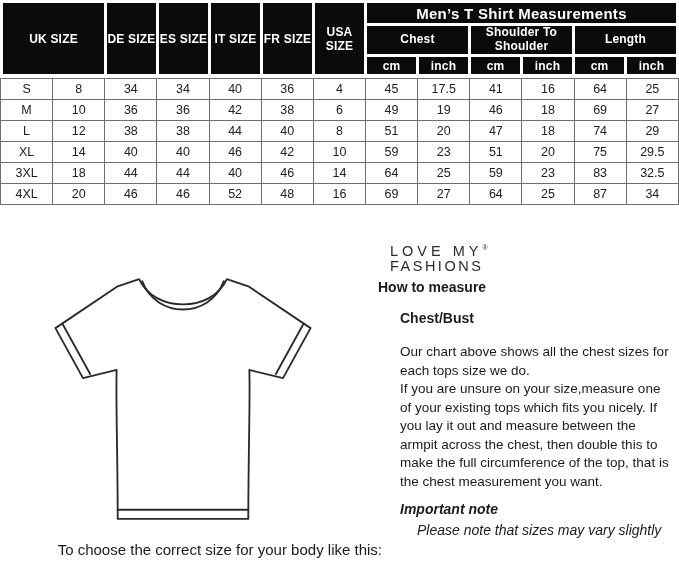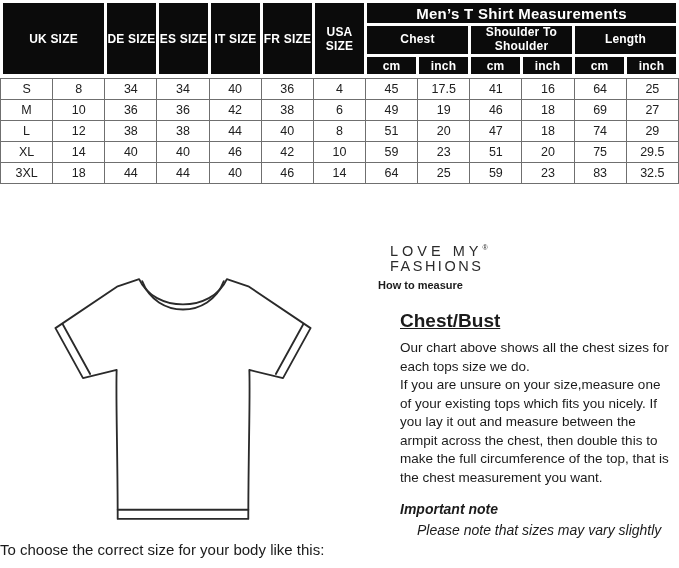--- a/index.html
+++ b/index.html
@@ -27,27 +27,27 @@
     text-align:center;vertical-align:middle;
     font-size:12.5px;height:20px;padding:0;
   }
   
   .tee{position:absolute;left:52px;top:272px;width:262px;height:250px;}
   
   .brand{position:absolute;left:390px;top:244px;color:#2b2b2b;line-height:1.04;}
   .brand .l1{font-size:14.5px;letter-spacing:4px;}
   .brand .l1 sup{font-size:7px;letter-spacing:0;vertical-align:6px;}
   .brand .l2{font-size:14.5px;letter-spacing:2.5px;}
-  .howto{position:absolute;left:378px;top:279px;font-weight:bold;font-size:11px;color:#1b1b1b;}
+  .howto{position:absolute;left:378px;top:279px;font-weight:bold;font-size:14px;color:#1b1b1b;}
   .measure-block{position:absolute;left:400px;top:310px;width:272px;color:#1b1b1b;}
-  .measure-block .sub{font-weight:bold;font-size:19px;margin-bottom:7px;text-decoration:underline;}
+  .measure-block .sub{font-weight:bold;font-size:14px;margin-bottom:17px;}
   .measure-block .para{font-size:13.5px;line-height:18.5px;}
   .note-head{position:absolute;left:400px;top:501px;font-style:italic;font-weight:bold;font-size:14px;color:#1b1b1b;text-align:right;}
   .note-text{position:absolute;left:417px;top:522px;font-style:italic;font-size:14px;color:#1b1b1b;}
-  .footer-line{position:absolute;left:0;top:541px;width:382px;text-align:left;font-size:15px;color:#1b1b1b;}
+  .footer-line{position:absolute;left:0;top:541px;width:382px;text-align:right;font-size:15px;color:#1b1b1b;}
 </style>
 </head>
 <body>
 
 <div class="chart-wrap">
   <table class="head-table">
     <colgroup>
       <col style="width:7.692%">
         <col style="width:7.692%">
         <col style="width:7.692%">
@@ -172,20 +172,35 @@
       <td>44</td>
       <td>40</td>
       <td>46</td>
       <td>14</td>
       <td>64</td>
       <td>25</td>
       <td>59</td>
       <td>23</td>
       <td>83</td>
       <td>32.5</td>
+    </tr>
+    <tr>
+      <td>4XL</td>
+      <td>20</td>
+      <td>46</td>
+      <td>46</td>
+      <td>52</td>
+      <td>48</td>
+      <td>16</td>
+      <td>69</td>
+      <td>27</td>
+      <td>64</td>
+      <td>25</td>
+      <td>87</td>
+      <td>34</td>
     </tr>
   </tbody>
     </table>
 </div>
 
 <svg class="tee" viewBox="0 0 256 245" fill="none" stroke="#2a2a2a" stroke-width="1.8" stroke-linejoin="round" stroke-linecap="round">
   <path fill="#ffffff" d="
     M 85 7
     C 100 40, 156 40, 171 7
     L 192 14

